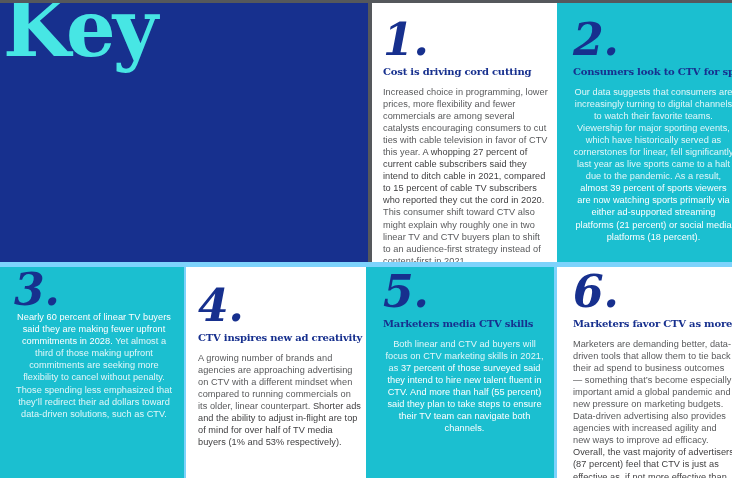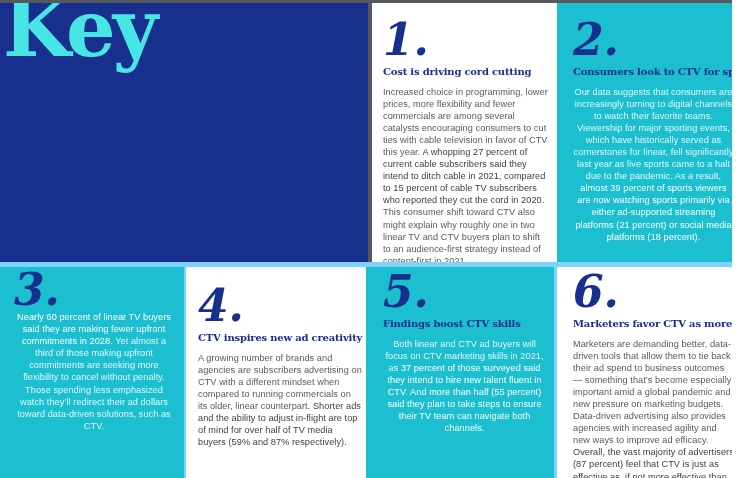--- a/index.html
+++ b/index.html
@@ -66,32 +66,32 @@
   </section>
 
   <section class="panel p2 teal">
     <div class="num">2.</div>
     <h2 class="head">Consumers look to CTV for sports</h2>
     <p class="body"><span>Our data suggests that consumers are increasingly turning to digital channels to watch their favorite teams. Viewership for major sporting events, which have historically served as cornerstones for linear, fell significantly last year as live sports came to a halt due to the pandemic. As a result, </span><b>almost 39 percent of sports viewers are now watching sports primarily via either ad-supported streaming platforms (21 percent) or social media platforms (18 percent).</b></p>
   </section>
 
   <section class="panel p3 teal">
     <div class="num">3.</div>
-    <p class="body"><b>Nearly 60 percent of linear TV buyers said they are making fewer upfront commitments in 2028.</b><span> Yet almost a third of those making upfront commitments are seeking more flexibility to cancel without penalty. Those spending less emphasized watch they’ll redirect their ad dollars toward data-driven solutions, such as CTV.</span></p>
+    <p class="body"><b>Nearly 60 percent of linear TV buyers said they are making fewer upfront commitments in 2028.</b><span> Yet almost a third of those making upfront commitments are seeking more flexibility to cancel without penalty. Those spending less emphasized that they’ll redirect their ad dollars toward data-driven solutions, such as CTV.</span></p>
   </section>
 
   <section class="panel p4 white">
     <div class="num">4.</div>
     <h2 class="head">CTV inspires new ad creativity</h2>
-    <p class="body"><span>A growing number of brands and agencies are subscribers advertising on CTV with a different mindset when compared to running commercials on its older, linear counterpart. </span><b>Shorter ads and the ability to adjust in-flight are top of mind for over half of TV media buyers (59% and 87% respectively).</b></p>
+    <p class="body"><span>A growing number of brands and agencies are approaching advertising on CTV with a different mindset when compared to running commercials on its older, linear counterpart. </span><b>Shorter ads and the ability to adjust in-flight are top of mind for over half of TV media buyers (1% and 53% respectively).</b></p>
   </section>
 
   <section class="panel p5 teal">
     <div class="num">5.</div>
-    <h2 class="head">Findings boost CTV skills</h2>
+    <h2 class="head">Marketers media CTV skills</h2>
     <p class="body"><span>Both linear and CTV ad buyers will focus on CTV marketing skills in 2021, as </span><b>37 percent of those surveyed said they intend to hire new talent fluent in CTV. And more than half (55 percent) said they plan to take steps to ensure their TV team can navigate both channels.</b></p>
   </section>
 
   <section class="panel p6 white">
     <div class="num">6.</div>
     <h2 class="head">Marketers favor CTV as more effective</h2>
     <p class="body"><span>Marketers are demanding better, data-driven tools that allow them to tie back their ad spend to business outcomes — something that’s become especially important amid a global pandemic and new pressure on marketing budgets. Data-driven advertising also provides agencies with increased agility and new ways to improve ad efficacy. </span><b>Overall, the vast majority of advertisers (87 percent) feel that CTV is just as effective as, if not more effective than, linear TV.</b></p>
   </section>
 
 </div>

